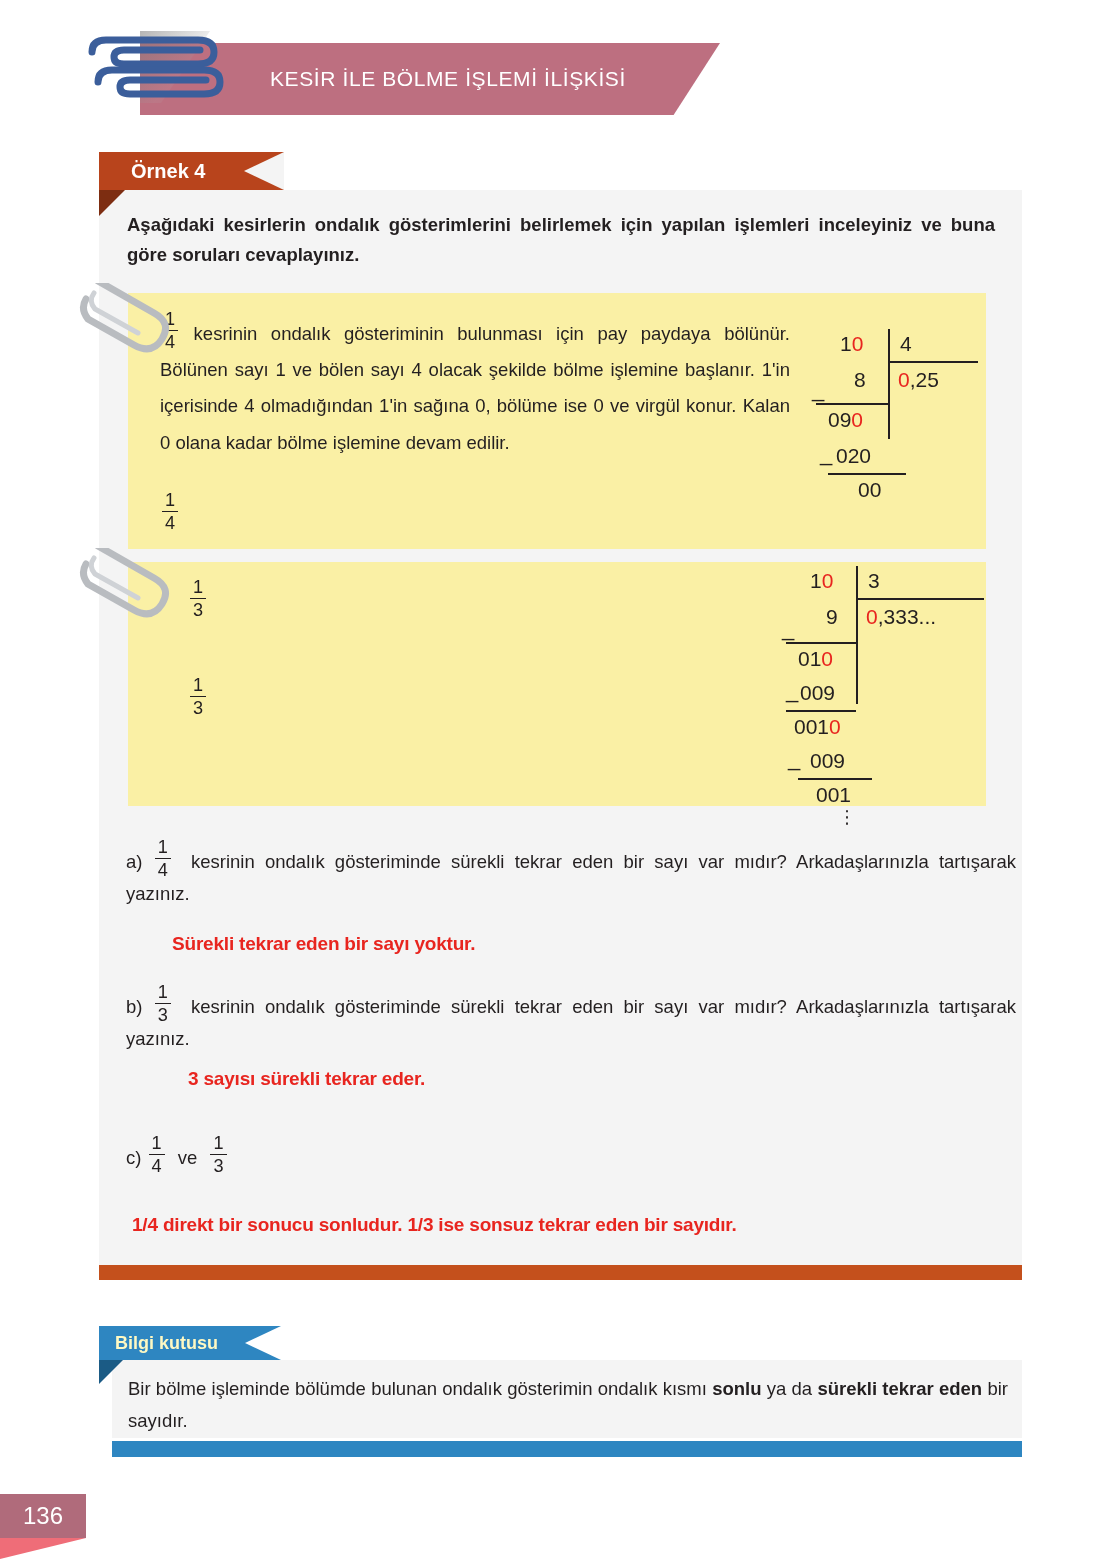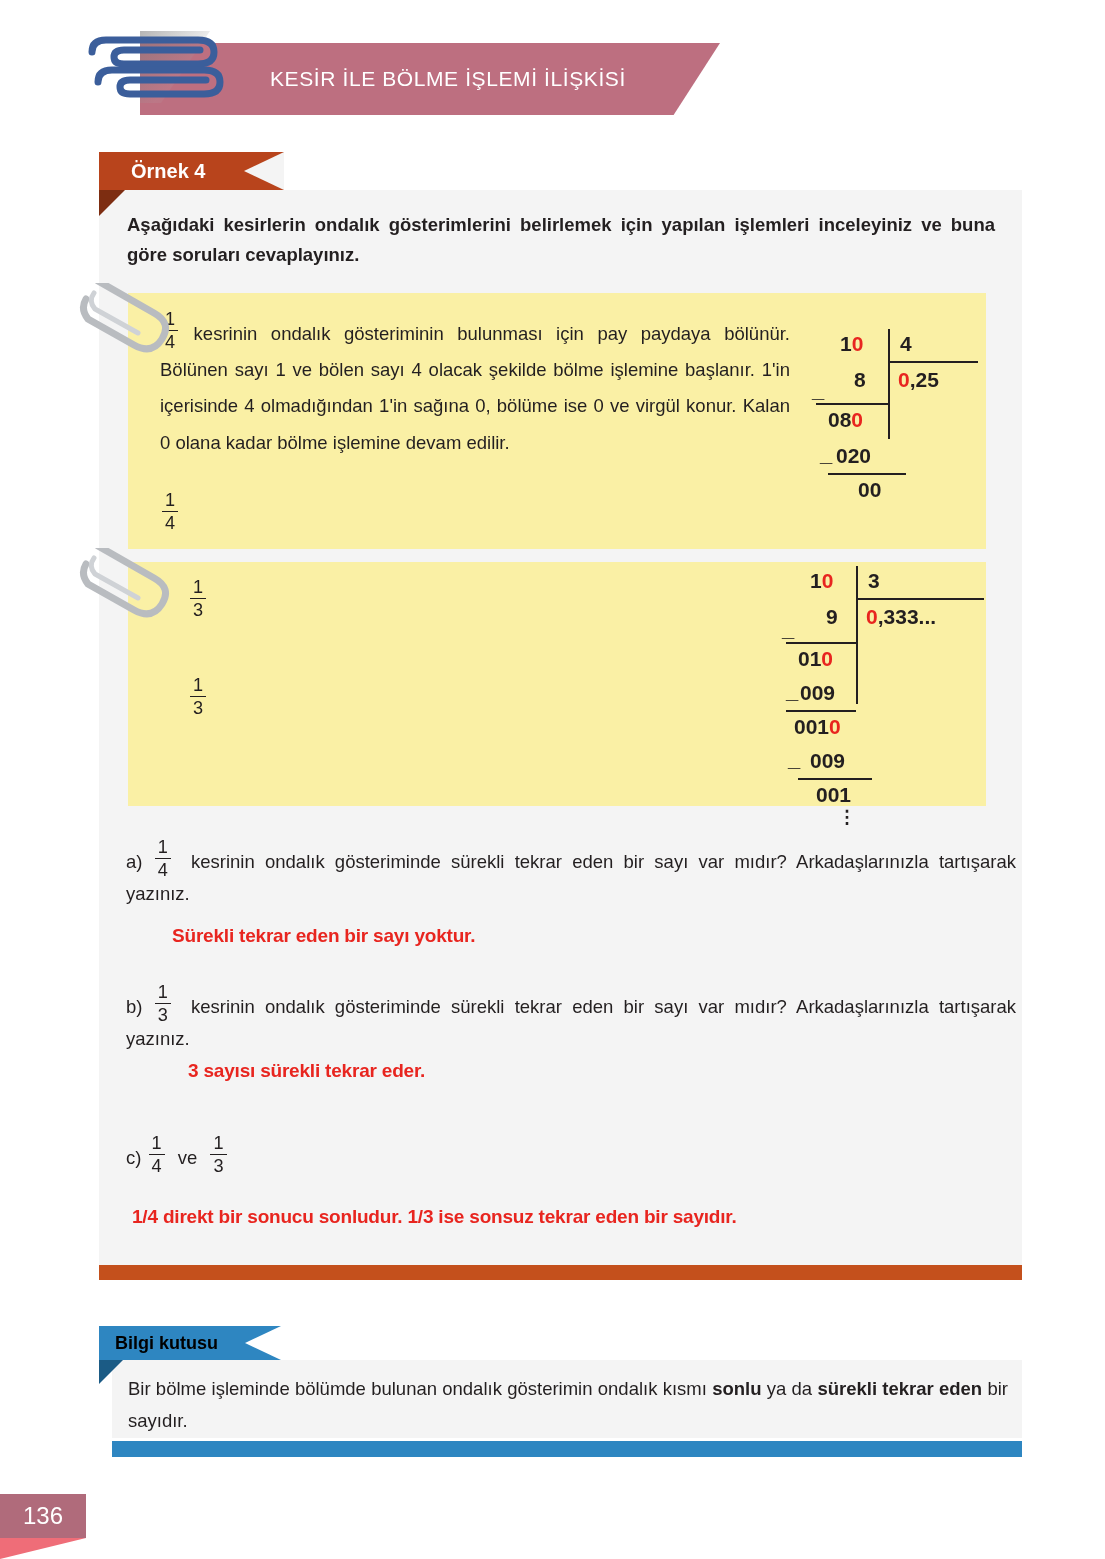--- a/index.html
+++ b/index.html
@@ -143,40 +143,40 @@
   .frac .num { display: block; font-size: 0.98em; padding: 0 3px; }
   .frac .bar { display: block; border-top: 1.6px solid #231f20; margin: 2px 0; }
   .frac .den { display: block; font-size: 0.98em; padding: 0 3px; }
 
   
   .division {
     position: absolute;
     font-size: 21px;
     line-height: 1.0;
     color: #231f20;
-    font-weight: bold;
   }
   .division .row { position: absolute; white-space: pre; }
   .red { color: #e8251f; }
   .vline { position: absolute; background: #231f20; width: 1.7px; }
   .hline { position: absolute; background: #231f20; height: 1.7px; }
 
   
   .qblock {
     position: absolute;
     font-size: 18.5px;
     line-height: 1.62;
     text-align: justify;
   }
   .answer {
     position: absolute;
     color: #e8251f;
     font-weight: bold;
     font-size: 19px;
     letter-spacing: -0.2px;
+    margin-top: 8px;
   }
 
   
   .bilgi-tab {
     position: absolute;
     left: 99px;
     top: 1326px;
     width: 182px;
     height: 34px;
     background: #2e86c1;
@@ -186,21 +186,21 @@
   .bilgi-tab .notch {
     position: absolute;
     right: 0;
     top: 0;
     width: 36px;
     height: 34px;
     background: #ffffff;
     clip-path: polygon(100% 0, 100% 100%, 0 50%);
   }
   .bilgi-tab .label {
-    color: #000000;
+    color: #fef9c3;
     font-size: 18px;
     font-weight: bold;
     margin-left: 16px;
   }
   .bilgi-tab-shadow {
     position: absolute;
     left: 99px;
     top: 1360px;
     width: 24px;
     height: 24px;
@@ -303,21 +303,21 @@
 
   <div class="division" style="left:690px; top:40px; width:170px; height:180px;">
     <div class="row" style="left:22px; top:0;"><span>1</span><span class="red">0</span></div>
     <div class="row" style="left:82px; top:0;">4</div>
     <div class="vline" style="left:70px; top:-4px; height:110px;"></div>
     <div class="hline" style="left:70px; top:28px; width:90px;"></div>
     <div class="row" style="left:80px; top:36px;"><span class="red">0</span><span>,25</span></div>
     <div class="row" style="left:36px; top:36px;">8</div>
     <div class="row" style="left:-6px; top:46px; font-size:22px;">_</div>
     <div class="hline" style="left:-2px; top:70px; width:72px;"></div>
-    <div class="row" style="left:10px; top:76px;"><span>08</span><span class="red">0</span></div>
+    <div class="row" style="left:10px; top:76px;"><span>09</span><span class="red">0</span></div>
     <div class="row" style="left:2px; top:110px; font-size:22px;">_</div>
     <div class="row" style="left:18px; top:112px;">020</div>
     <div class="hline" style="left:10px; top:140px; width:78px;"></div>
     <div class="row" style="left:40px; top:146px;">00</div>
   </div>
 </div>
 
 <svg class="clip" style="left:76px; top:283px;" width="120" height="72" viewBox="0 0 120 72">
   <path d="M10 16 Q4 26 12 36 L58 62 Q76 72 86 56 Q96 40 78 30 L22 -2" fill="none" stroke="#b9bcc0" stroke-width="7" stroke-linecap="round"></path>
   <path d="M18 10 Q12 18 19 26 L62 50" fill="none" stroke="#cfd2d6" stroke-width="5" stroke-linecap="round"></path>

